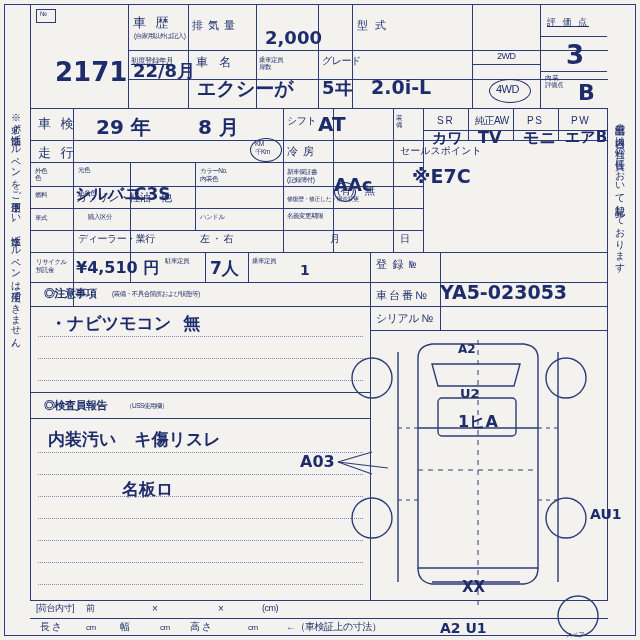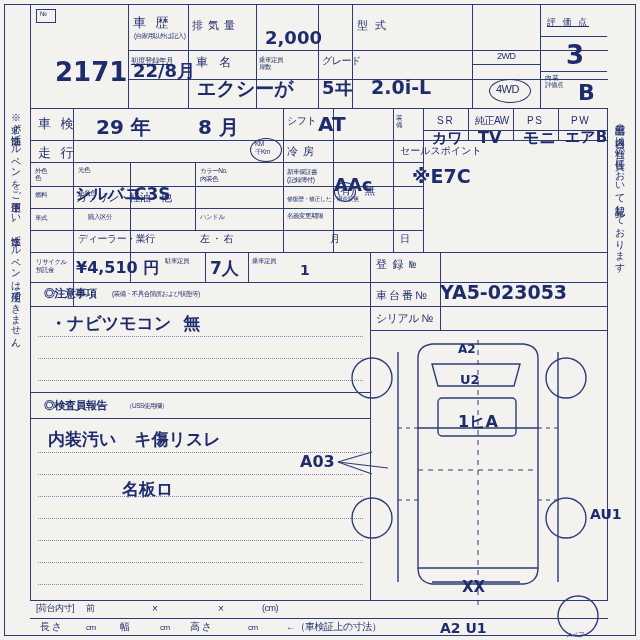--- a/index.html
+++ b/index.html
@@ -281,21 +281,21 @@
 
       <circle cx="578" cy="616" r="20"></circle>
 
       <path d="M338 462 l34 -10" stroke-width="1.2"></path>
       <path d="M338 462 l34 12" stroke-width="1.2"></path>
       <path d="M338 462 l50 6" stroke-width="1.2"></path>
     </g>
   </svg>
 
   <div class="hw" style="left:458px;top:322px;font-size:12px;margin-top:20px;">A2</div>
-  <div class="hw" style="left:460px;top:372px;font-size:13px;">U2</div>
+  <div class="hw" style="left:460px;top:386px;font-size:13px;">U2</div>
   <div class="hw" style="left:458px;top:412px;font-size:16px;">1ヒA</div>
   <div class="hw" style="left:300px;top:452px;font-size:16px;">A03</div>
   <div class="hw" style="left:590px;top:506px;font-size:14px;">AU1</div>
   <div class="hw" style="left:440px;top:620px;font-size:14px;">A2 U1</div>
   <div class="hw" style="left:462px;top:578px;font-size:15px;">XX</div>
   <div class="lbl xs" style="left:566px;top:632px;">スペア</div>
 
 </div>
 
 </body></html>

